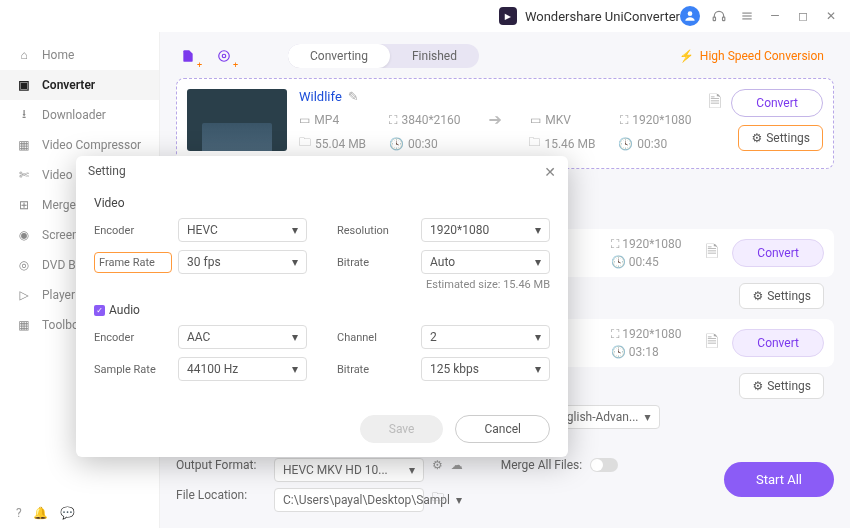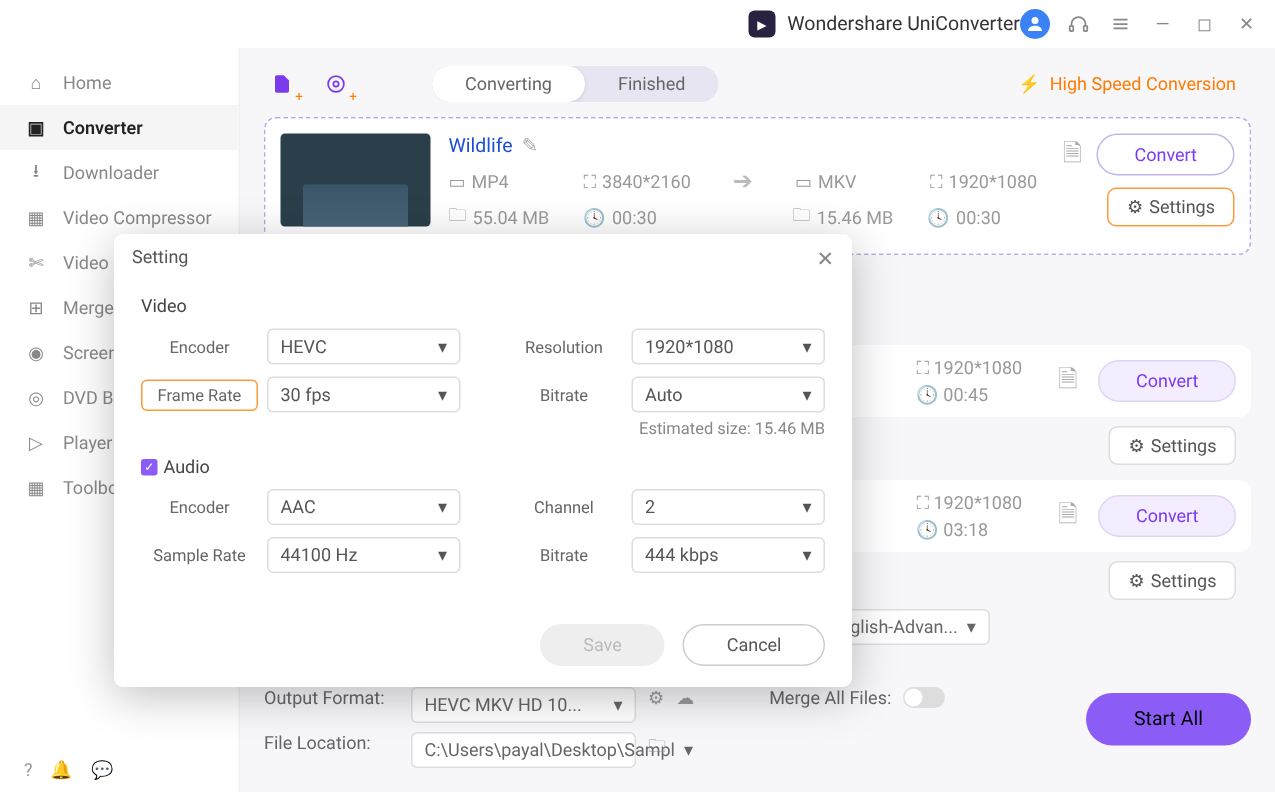--- a/index.html
+++ b/index.html
@@ -37,35 +37,35 @@
 .card-right{display:flex;flex-direction:column;align-items:flex-end;gap:8px}
 .convert-btn{border:1px solid #c4b5e8;background:#fff;color:#7c3aed;padding:6px 24px;border-radius:16px;cursor:pointer}
 .convert-btn.light{border-color:#e0d4f5;background:#f3edff}
 .settings-btn{border:1px solid #ff9a3c;color:#555;background:#fff;padding:5px 12px;border-radius:6px;cursor:pointer;display:flex;align-items:center;gap:4px}
 .settings-btn.plain{border-color:#ddd}
 .extra-row{display:flex;align-items:center;gap:10px;color:#666;margin-top:4px}
 .dd{border:1px solid #ddd;background:#fff;padding:4px 8px;border-radius:4px;display:flex;align-items:center;gap:6px;min-width:120px;justify-content:space-between;cursor:pointer}
 .bottom-bar{position:absolute;bottom:10px;left:16px;right:16px}
 .bb-row{display:flex;align-items:flex-start;gap:8px;margin-bottom:6px;color:#666}
 .bb-label{width:90px}
-.start-all{position:absolute;right:0;top:4px;background:#8b5cf6;color:#000000;padding:10px 32px;border-radius:20px;border:none;cursor:pointer;font-size:13px}
+.start-all{position:absolute;right:0;top:4px;background:#8b5cf6;color:#ffffff;padding:10px 32px;border-radius:20px;border:none;cursor:pointer;font-size:13px}
 .toggle{width:28px;height:14px;background:#ddd;border-radius:7px;position:relative}
 .toggle::after{content:"";position:absolute;width:12px;height:12px;background:#fff;border-radius:50%;top:1px;left:1px}
 .status-icons{position:absolute;bottom:8px;left:16px;display:flex;gap:12px;color:#999}
 
 .modal{position:absolute;left:76px;top:156px;width:492px;background:#fff;border-radius:6px;box-shadow:0 6px 30px rgba(0,0,0,.25);z-index:10}
 .modal-head{display:flex;justify-content:space-between;padding:8px 12px}
 .modal-title{color:#555}
 .close-x{cursor:pointer;color:#888;font-size:14px}
 .modal-body{padding:4px 18px 12px}
 .section-title{color:#444;margin:4px 0 8px}
 .form-grid{display:flex;gap:30px;margin-bottom:6px}
 .form-col{flex:1}
 .form-row{display:flex;align-items:center;margin-bottom:8px;gap:6px}
-.form-label{width:78px;text-align:center;color:#666;font-size:11px}
+.form-label{width:78px;text-align:left;color:#666;font-size:11px}
 .form-label.hl{border:1px solid #ff9a3c;border-radius:4px;padding:3px 4px}
 .sel{flex:1;border:1px solid #ddd;background:#fff;padding:4px 8px;border-radius:4px;display:flex;justify-content:space-between;align-items:center;cursor:pointer;color:#555}
 .est{text-align:right;color:#888;font-size:11px;margin-top:-4px;margin-bottom:6px}
 .audio-chk{display:flex;align-items:center;gap:4px;color:#444}
 .chk{width:11px;height:11px;background:#8b5cf6;display:flex;align-items:center;justify-content:center;color:#fff;font-size:8px;border-radius:2px}
 .modal-foot{display:flex;justify-content:flex-end;gap:12px;padding:8px 18px 14px}
 .btn{padding:6px 28px;border-radius:16px;cursor:pointer;border:1px solid #ccc;background:#fff;color:#555}
 .btn.save{background:#eee;color:#bbb;border-color:#eee}
 .partial-cards{margin-top:60px}
 .partial-row{display:flex;justify-content:flex-end;align-items:center;gap:14px;margin-bottom:10px;padding:8px 10px;background:#fff;border-radius:8px}
@@ -257,21 +257,21 @@
 
     <div class="bottom-bar">
       <div class="bb-row">
         <span class="bb-label">Output Format:</span>
         <div class="dd" style="width:150px">
             <span>HEVC MKV HD 10...</span>
             <span>▾</span>
           </div>
         <span style="color:#999">⚙</span>
         <span style="color:#999">☁</span>
-        <span style="margin-left:42px">Merge All Files:</span>
+        <span style="margin-left:30px">Merge All Files:</span>
         <div class="toggle"></div>
       </div>
       <div class="bb-row">
         <span class="bb-label">File Location:</span>
         <div class="dd" style="width:150px">
             <span>C:\Users\payal\Desktop\Sampl</span>
             <span>▾</span>
           </div>
         <span style="color:#999">🗀</span>
       </div>
@@ -353,21 +353,21 @@
         <div class="form-row">
             <span class="form-label">Channel</span>
             <div class="sel">
               <span>2</span>
               <span>▾</span>
             </div>
           </div>
         <div class="form-row">
             <span class="form-label">Bitrate</span>
             <div class="sel">
-              <span>444 kbps</span>
+              <span>125 kbps</span>
               <span>▾</span>
             </div>
           </div>
       </div>
     </div>
   </div>
   <div class="modal-foot">
     <button class="btn save">Save</button>
     <button class="btn">Cancel</button>
   </div>

